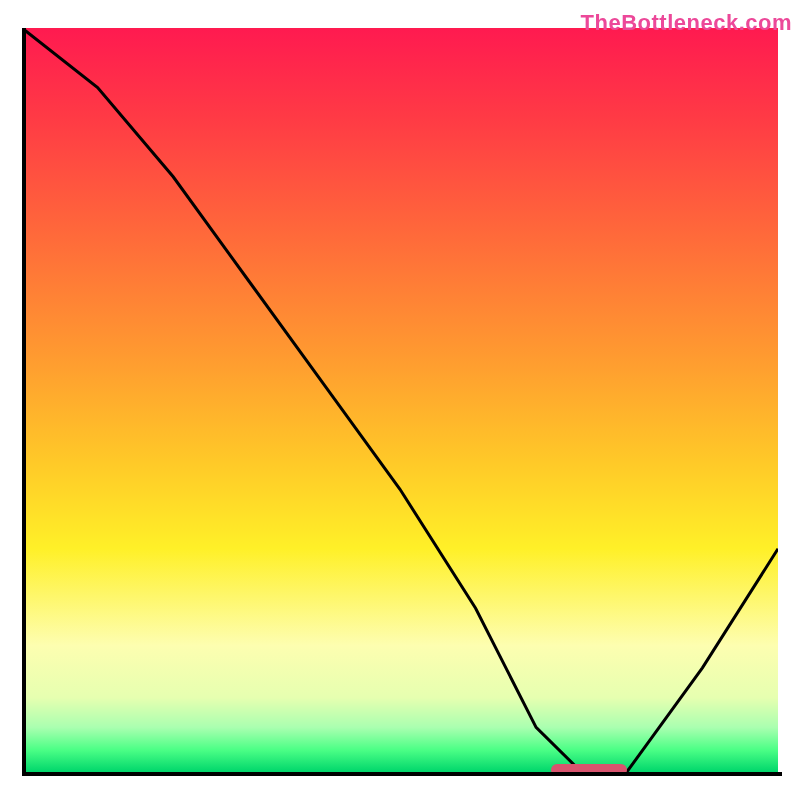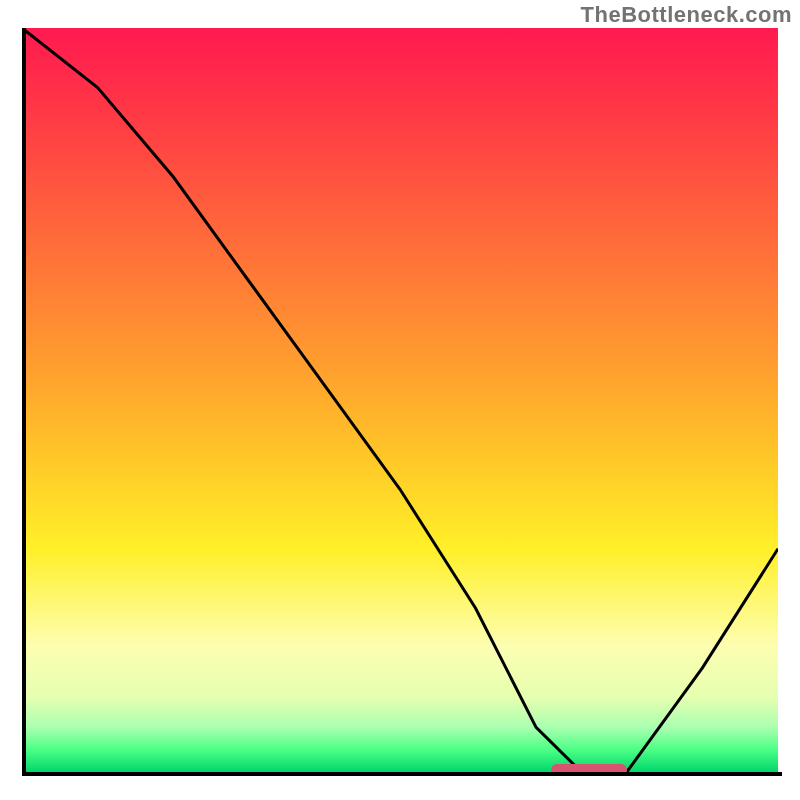--- a/index.html
+++ b/index.html
@@ -10,25 +10,25 @@
     background: #ffffff;
     font-family: Arial, Helvetica, sans-serif;
   }
   .container {
     position: relative;
     width: 800px;
     height: 800px;
   }
   .watermark {
     position: absolute;
-    top: 2px;
+    top: 10px;
     right: 8px;
     font-size: 22px;
     font-weight: 600;
-    color: #737373;
+    color: #ec4899;
     letter-spacing: 0.5px;
     z-index: 10;
   }
   .plot-frame {
     position: absolute;
     left: 22px;
     top: 28px;
     width: 756px;
     height: 744px;
     box-sizing: border-box;

